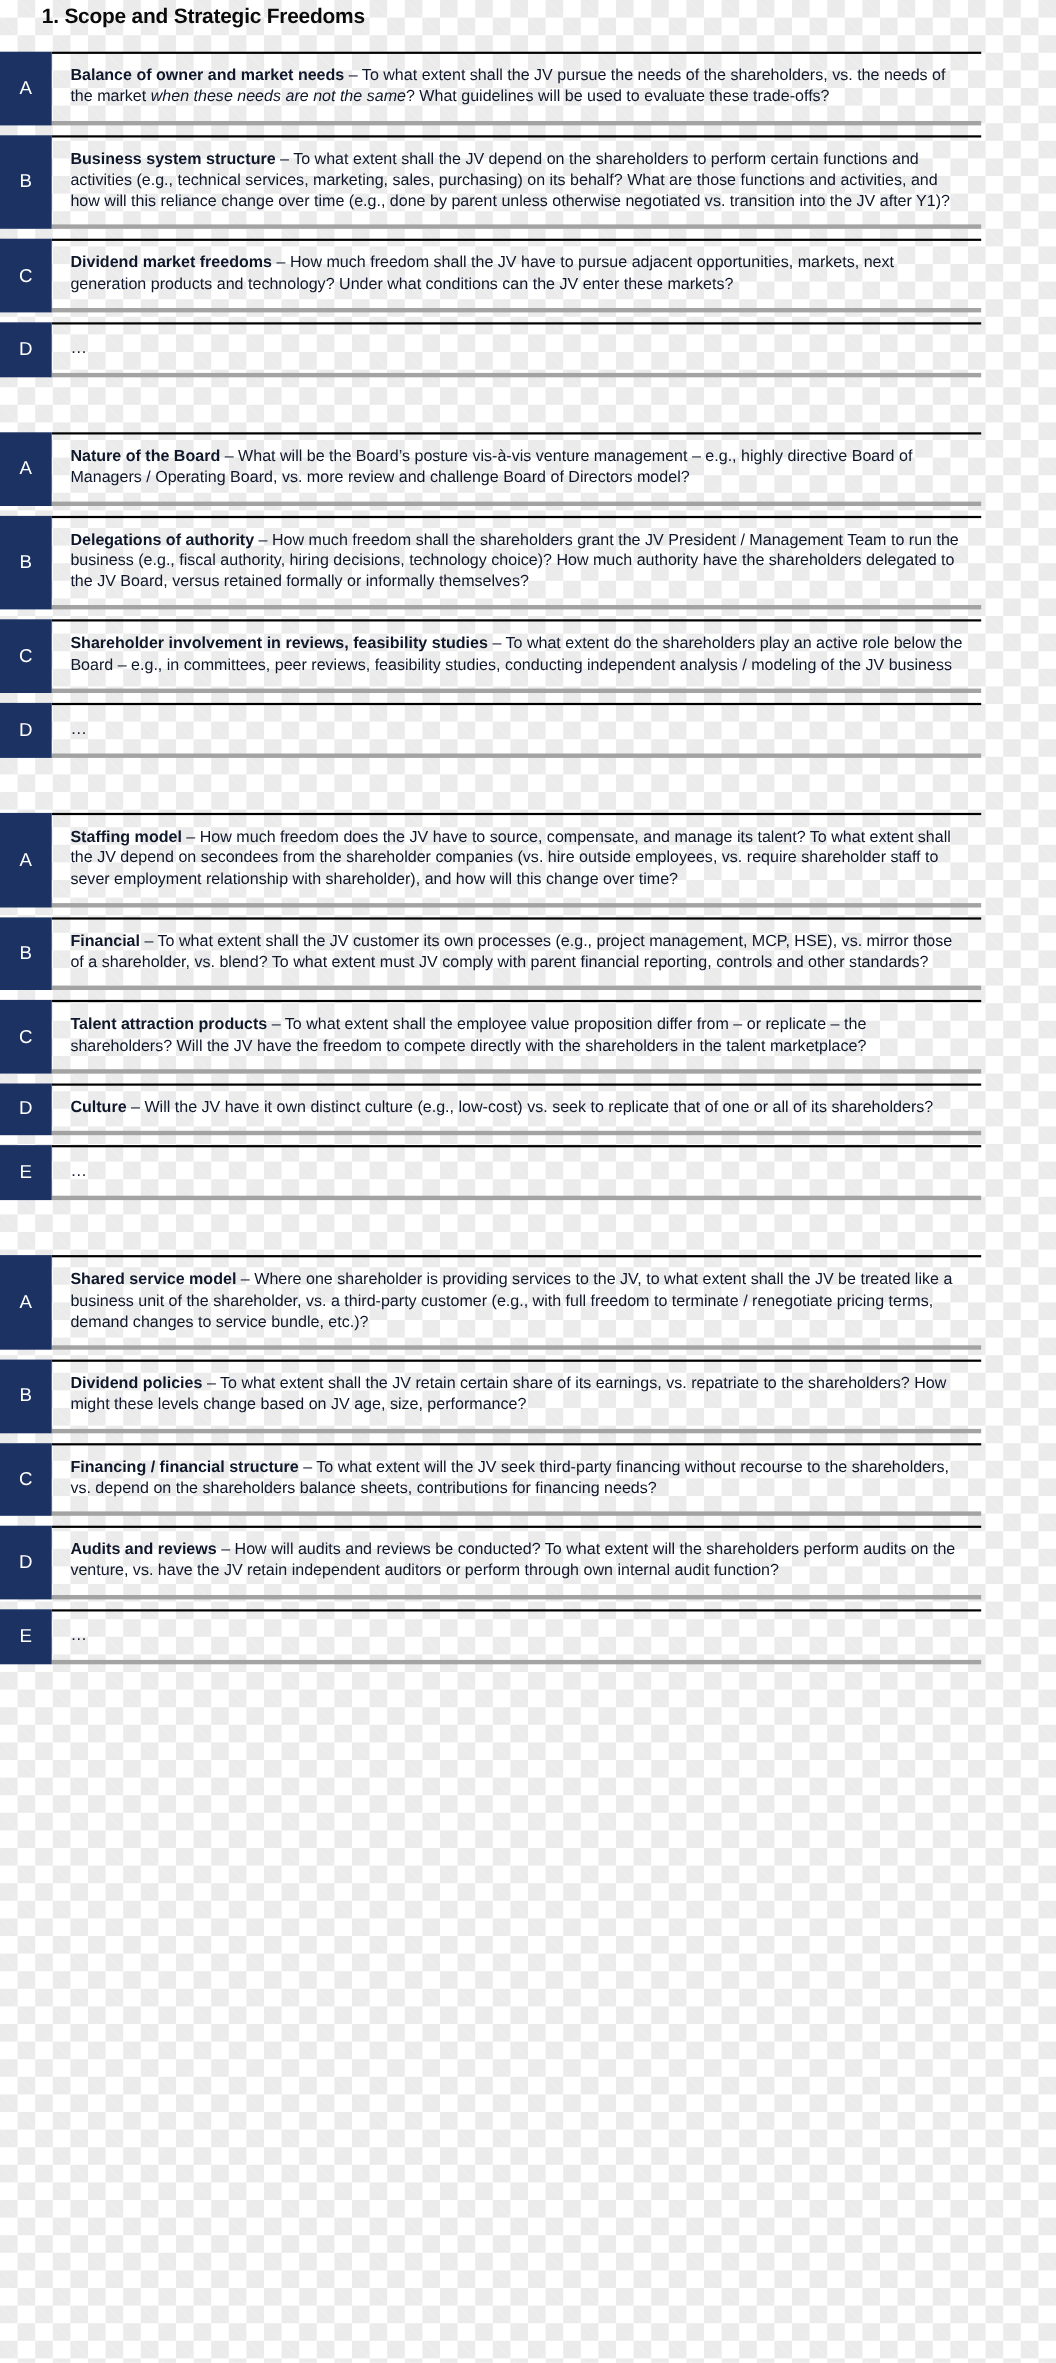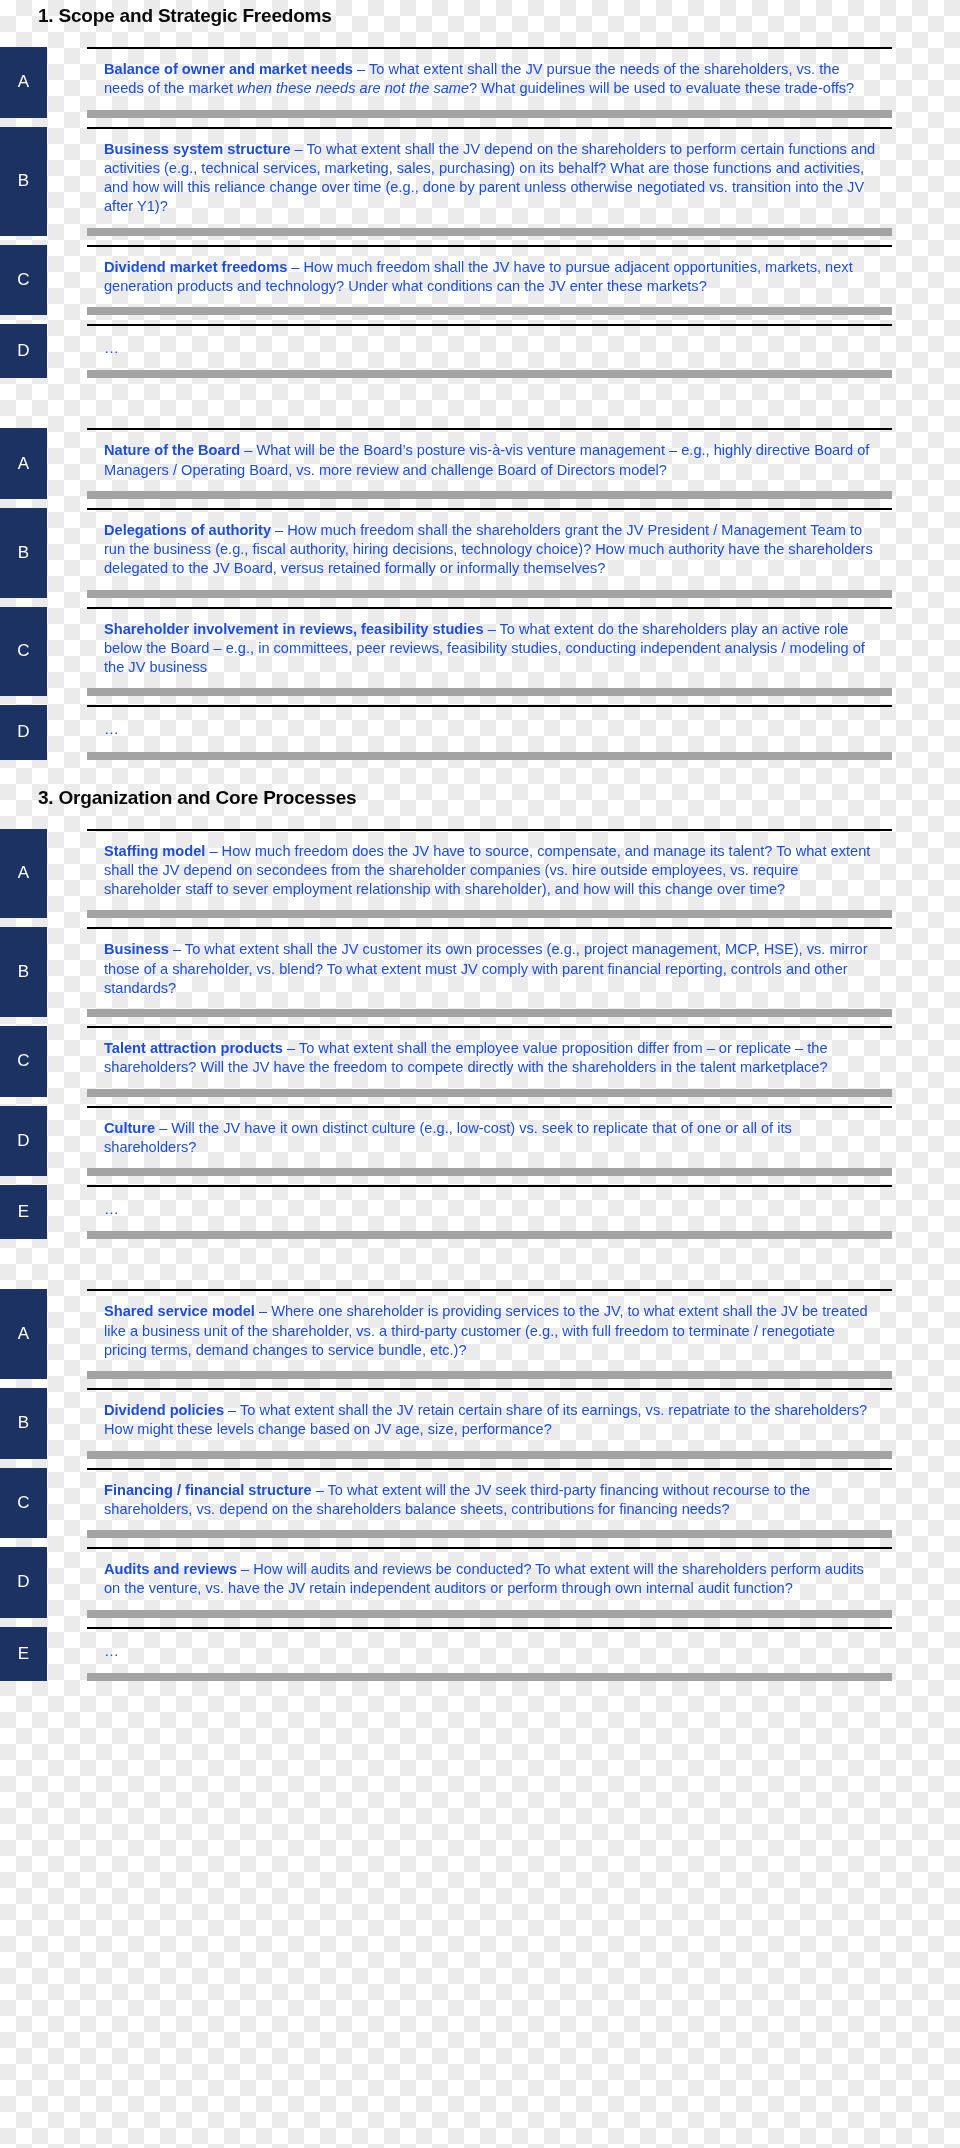--- a/index.html
+++ b/index.html
@@ -70,27 +70,26 @@
     font-size: 17px;
     display: flex;
     align-items: center;
     justify-content: center;
     z-index: 2;
   }
 
   .row-body {
     flex: 1 1 auto;
     border-top: 2px solid #000000;
-    border-bottom: 8px solid #a3a3a3;
+    border-bottom: 4px solid #a3a3a3;
     padding: 11px 14px 11px 17px;
     box-sizing: border-box;
     font-size: 14.6px;
     line-height: 1.32;
-    color: #1d4ed8;
-    margin-left: 40px;
+    color: #0f172a;
   }
 
   .row-body b {
     font-weight: bold;
   }
   .row-body i {
     font-style: italic;
   }
 
   
@@ -160,31 +159,30 @@
           </div>
           <div class="gap-after-row"></div>
           <div class="row ellipsis">
             <div class="row-chip">D</div>
             <div class="row-body"><span class="dots">…</span></div>
           </div>
         </div>
       </div>
       <div class="gap-after-sec"></div>
       <div class="section">
-        <div class="section-title">3. Organization and Core Processes</div>
         <div class="gap-title-rows"></div>
         <div class="rows">
           <div class="row">
             <div class="row-chip">A</div>
             <div class="row-body"><b>Staffing model</b><span> – </span><span>How much freedom does the JV have to source, compensate, and manage its talent? To what extent shall the JV depend on secondees from the shareholder companies (vs. hire outside employees, vs. require shareholder staff to sever employment relationship with shareholder), and how will this change over time?</span></div>
           </div>
           <div class="gap-after-row"></div>
           <div class="row">
             <div class="row-chip">B</div>
-            <div class="row-body"><b>Business</b><span> – </span><span>To what extent shall the JV customer its own processes (e.g., project management, MCP, HSE), vs. mirror those of a shareholder, vs. blend? To what extent must JV comply with parent financial reporting, controls and other standards?</span></div>
+            <div class="row-body"><b>Financial</b><span> – </span><span>To what extent shall the JV customer its own processes (e.g., project management, MCP, HSE), vs. mirror those of a shareholder, vs. blend? To what extent must JV comply with parent financial reporting, controls and other standards?</span></div>
           </div>
           <div class="gap-after-row"></div>
           <div class="row">
             <div class="row-chip">C</div>
             <div class="row-body"><b>Talent attraction products</b><span> – </span><span>To what extent shall the employee value proposition differ from – or replicate – the shareholders? Will the JV have the freedom to compete directly with the shareholders in the talent marketplace?</span></div>
           </div>
           <div class="gap-after-row"></div>
           <div class="row">
             <div class="row-chip">D</div>
             <div class="row-body"><b>Culture</b><span> – </span><span>Will the JV have it own distinct culture (e.g., low-cost) vs. seek to replicate that of one or all of its shareholders?</span></div>

